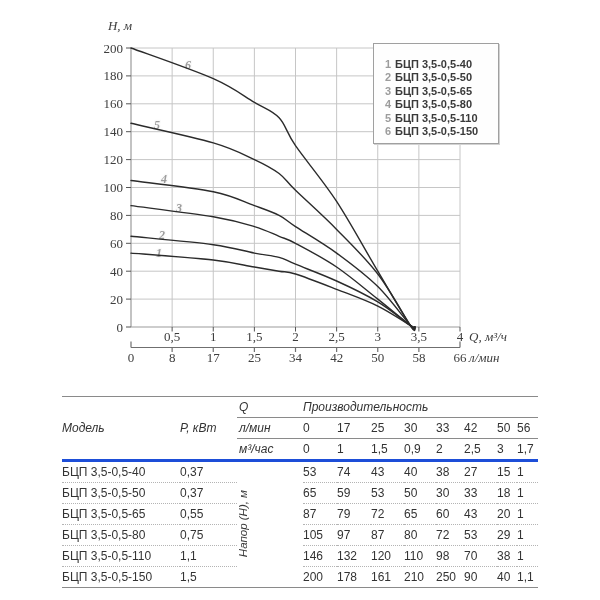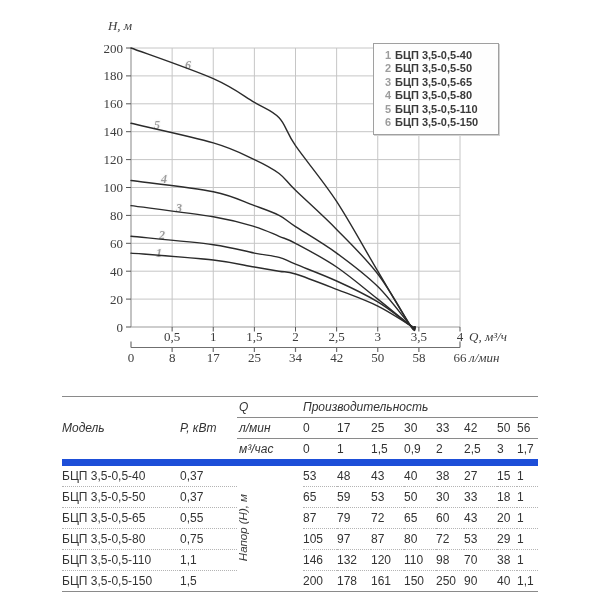--- a/index.html
+++ b/index.html
@@ -9,35 +9,35 @@
   
   #chart {position:absolute; left:0; top:0;}
   .ct  {font:13px "Liberation Serif", serif; fill:#3d3d3d;}
   .cti {font:italic 13px "Liberation Serif", serif; fill:#3d3d3d;}
   .cnum{font:italic bold 12px "Liberation Serif", serif; fill:#9c9c9c;
         paint-order:stroke; stroke:#fafafa; stroke-width:2.5px;}
 
   
   .legend {position:absolute; left:373px; top:43px; width:126px; box-sizing:border-box;
            background:#fefefe; border:1px solid #a0a0a0; box-shadow:1px 1px 0 #d2d2d2;
-           padding:5px 6px 5px 11px;}
+           padding:14px 6px 5px 11px;}
   .legend-item {font-size:11px; font-weight:bold; line-height:13.4px; color:#3a3a3a; white-space:nowrap;}
   .legend-num {color:#9c9c9c; display:inline-block; width:10px;}
 
   
   .heading {position:absolute; left:62px; top:370px; font-size:14px; font-weight:bold; color:#1f1f1f;}
 
   
   table {position:absolute; left:62px; top:396px; width:476px; border-collapse:collapse;
          table-layout:fixed; border-top:1px solid #8a8a8a; border-bottom:1px solid #8a8a8a;
          font-size:12px; color:#333;}
   th,td {font-weight:normal; text-align:left; padding:0; height:20px; vertical-align:middle; line-height:1; white-space:nowrap;}
   .h-it {font-style:italic;}
   .b1 {border-bottom:1px solid #8a8a8a;}
-  .b2 {border-bottom:7px solid #1d4ed8;}
+  .b2 {border-bottom:3px solid #1d4ed8;}
   tbody tr + tr td {border-top:1px dotted #b4b4b4;}
   td.rot {vertical-align:middle; text-align:left;}
   .rot-span {display:inline-block; writing-mode:vertical-rl; transform:rotate(180deg);
              font-style:italic; font-size:11.5px; color:#3a3a3a; margin-left:1px;}
   .qpad {padding-left:2px;}
 </style>
 </head>
 <body>
 
 <div class="page">
@@ -198,21 +198,21 @@
           <td class="b2">3</td>
           <td class="b2">1,7</td>
         </tr>
       </thead>
     <tbody id="tbody">
         <tr>
           <td>БЦП 3,5-0,5-40</td>
           <td>0,37</td>
           <td class="rot" rowspan="6"><span class="rot-span">Напор (Н), м</span></td>
           <td>53</td>
-          <td>48</td>
+          <td>74</td>
           <td>43</td>
           <td>40</td>
           <td>38</td>
           <td>27</td>
           <td>15</td>
           <td>1</td>
         </tr>
         <tr>
           <td>БЦП 3,5-0,5-50</td>
           <td>0,37</td>
@@ -260,21 +260,21 @@
           <td>70</td>
           <td>38</td>
           <td>1</td>
         </tr>
         <tr>
           <td>БЦП 3,5-0,5-150</td>
           <td>1,5</td>
           <td>200</td>
           <td>178</td>
           <td>161</td>
-          <td>150</td>
+          <td>210</td>
           <td>250</td>
           <td>90</td>
           <td>40</td>
           <td>1,1</td>
         </tr>
       </tbody>
   </table>
 </div>
 
 </body></html>

